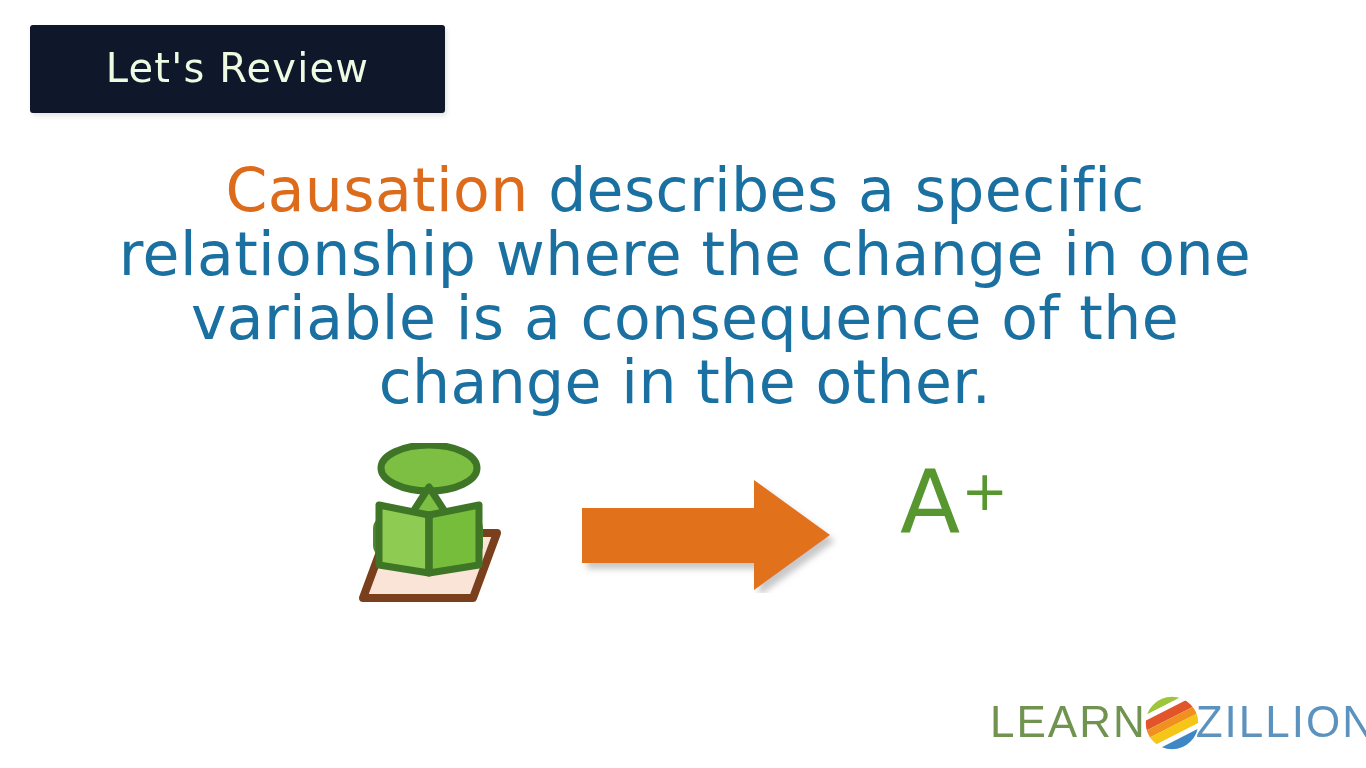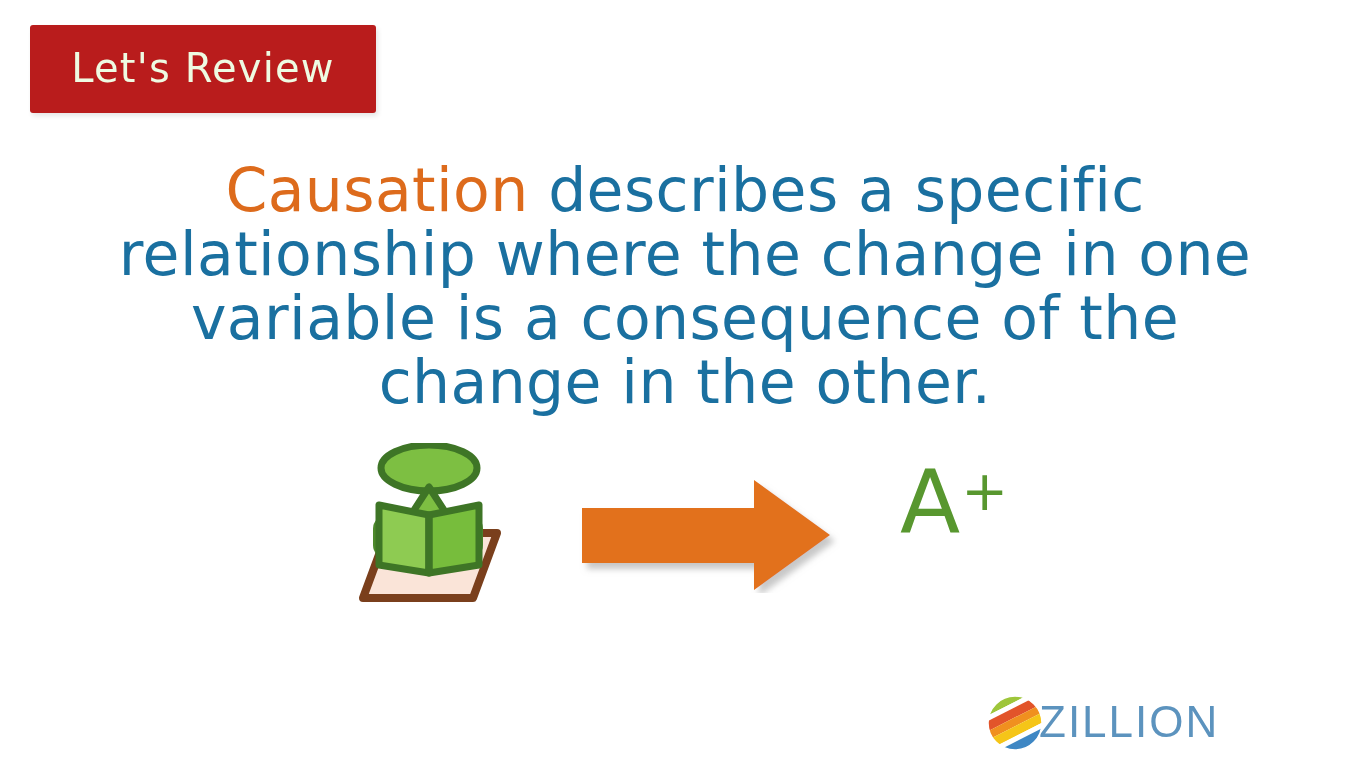--- a/index.html
+++ b/index.html
@@ -18,23 +18,23 @@
     width: 1366px;
     height: 768px;
     background: #ffffff;
   }
 
   
   #review-banner {
     position: absolute;
     left: 30px;
     top: 25px;
-    width: 346px;
+    width: 415px;
     height: 88px;
-    background: #b91c1c;
+    background: #0f172a;
     border-radius: 3px;
     box-shadow: 2px 3px 5px rgba(0,0,0,0.10);
   }
   #review-banner-label {
     position: absolute;
     left: 0; right: 0;
     top: 50%;
     transform: translateY(-52%);
     text-align: center;
     color: #eefbe2;
@@ -172,20 +172,21 @@
       </filter>
     </defs>
     <polygon points="4,30 176,30 176,2 252,57 176,112 176,85 4,85" fill="#e2711d" filter="url(#arrowShadow)"></polygon>
   </svg>
 
   <div id="grade">
     <span>A</span><span class="plus">+</span>
   </div>
 
   <div id="logo">
+    <span id="logo-learn">LEARN</span>
     <svg id="logo-globe" viewBox="0 0 58 58">
       <defs>
         <clipPath id="globeClip">
           <circle cx="29" cy="29" r="27"></circle>
         </clipPath>
       </defs>
       <g clip-path="url(#globeClip)">
         <rect x="-12" y="-12" width="84" height="84" fill="#ffffff"></rect>
 
         <g transform="rotate(-27 29 29)">

